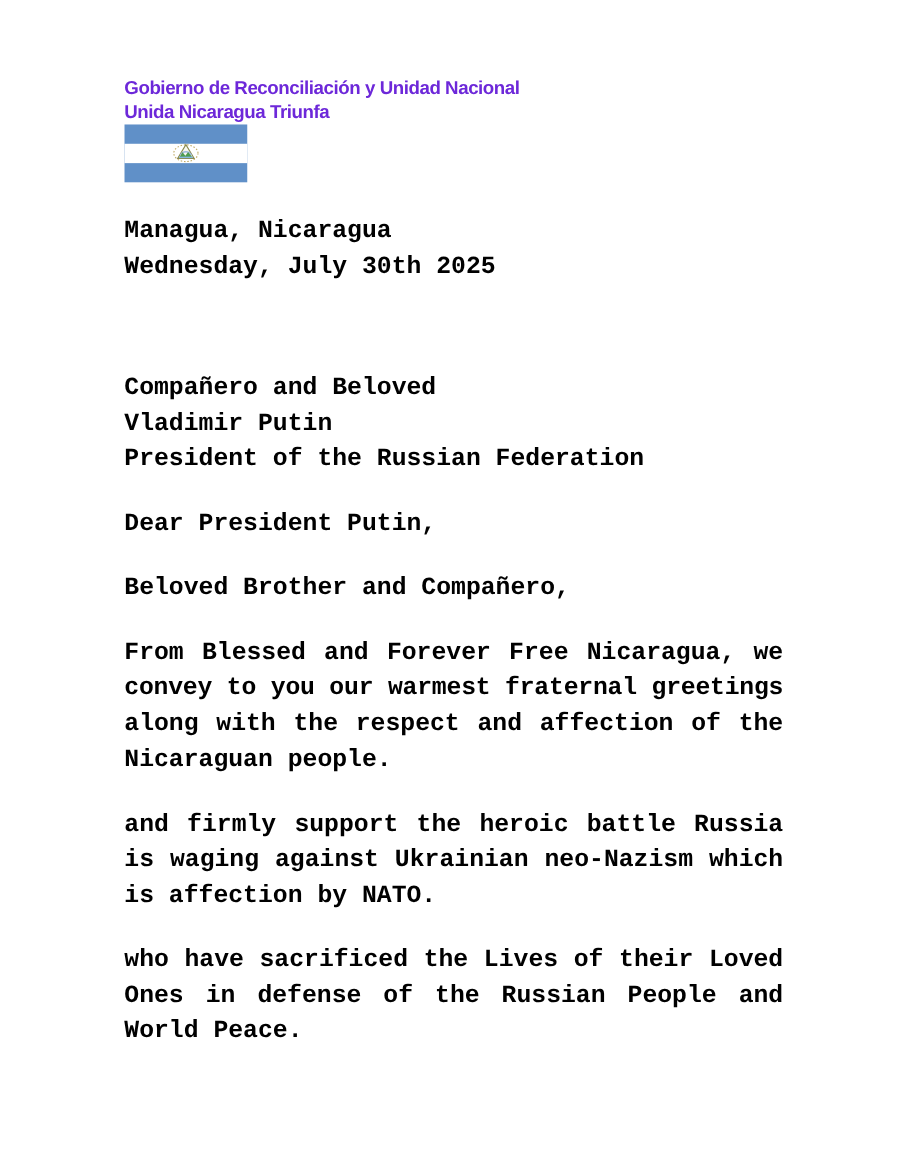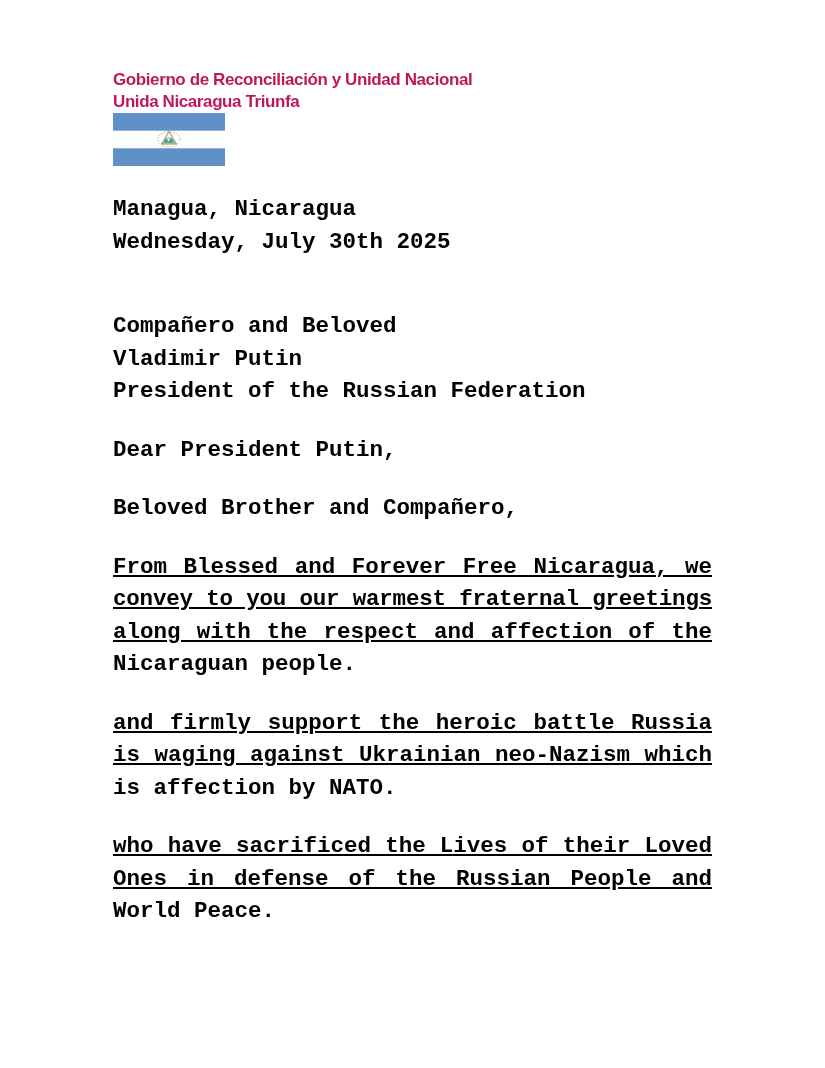--- a/index.html
+++ b/index.html
@@ -11,42 +11,41 @@
     box-sizing: border-box;
     padding: 69px 113px 0 113px;
     overflow: hidden;
   }
   .hdr {
     font-family: "Liberation Sans", sans-serif;
     font-weight: bold;
     font-size: 17px;
     line-height: 22px;
     letter-spacing: -0.4px;
-    color: #be185d;
+    color: #6d28d9;
   }
   .flag-wrap { margin-top: 0; }
   .flag-wrap svg { display: block; }
   .letter {
     margin-top: 27px;
     font-family: "Liberation Mono", "DejaVu Sans Mono", monospace;
     font-weight: bold;
     font-size: 22.5px;
     line-height: 32.5px;
     color: #000000;
   }
   .blk { margin: 0 0 26px 0; }
-  .blk.dateline { margin-bottom: 52px; }
+  .blk.dateline { margin-bottom: 78px; }
   .blk.last { margin-bottom: 0; }
   .ln { white-space: pre; }
   .jline {
     white-space: normal;
     text-align: justify;
     text-align-last: justify;
     text-justify: inter-word;
-    text-decoration: underline;
   }
 </style>
 </head>
 <body>
 
 <div class="page">
 
   <div class="hdr">
     <div>Gobierno de Reconciliación y Unidad Nacional</div>
     <div>Unida Nicaragua Triunfa</div>

